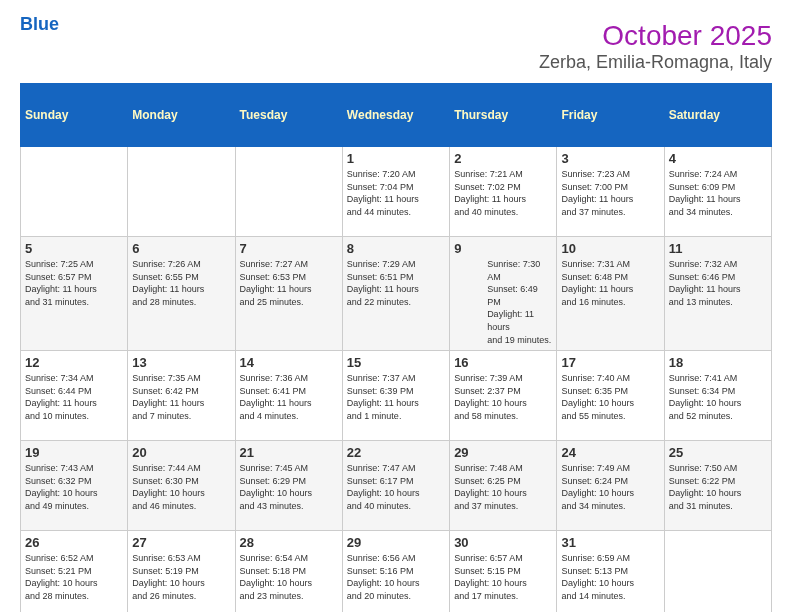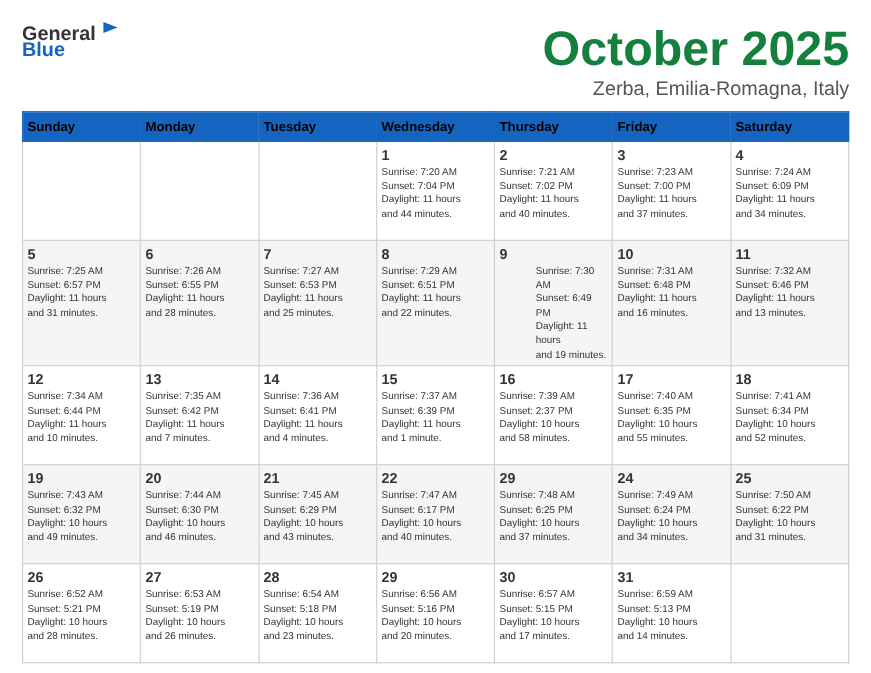--- a/index.html
+++ b/index.html
@@ -32,39 +32,39 @@
     }
     .logo-icon {
       width: 24px;
       height: 24px;
       margin-left: 2px;
     }
     .title-block {
       text-align: right;
     }
     .month-title {
-      font-size: 44px;
-      font-weight: bold;
-      color: #15803d;
+      font-size: 28px;
+      font-weight: normal;
+      color: #a21caf;
     }
     .location {
       font-size: 18px;
       color: #555;
     }
     table {
       width: 100%;
       border-collapse: collapse;
       table-layout: fixed;
     }
     thead tr th {
       background-color: #1565c0;
-      color: #000000;
+      color: #fef9c3;
       font-size: 12px;
       font-weight: bold;
-      padding: 6px 4px;
+      padding: 24px 4px;
       text-align: left;
       border: 1px solid #1565c0;
     }
     tbody tr td {
       border: 1px solid #ccc;
       vertical-align: top;
       padding: 4px 4px;
       font-size: 9.5px;
       color: #333;
       height: 90px;
@@ -88,26 +88,20 @@
     .empty-cell {
       background: #fff !important;
     }
   </style>
 </head>
 <body>
 
 <div class="header">
   <div class="logo">
     <div style="display:flex; flex-direction:column; align-items:flex-start;">
-      <div style="display:flex; align-items:center;">
-        <span class="logo-text-general">General</span>
-        <svg class="logo-icon" viewBox="0 0 24 24" style="fill:#1565c0; margin-top:-4px;">
-          <path d="M5 3 L5 21 M5 3 L18 8 L5 13"></path>
-        </svg>
-      </div>
       <span class="logo-text-blue" style="margin-top:-6px;">Blue</span>
     </div>
   </div>
   <div class="title-block">
     <div class="month-title">October 2025</div>
     <div class="location">Zerba, Emilia-Romagna, Italy</div>
   </div>
 </div>
 
 <table>

